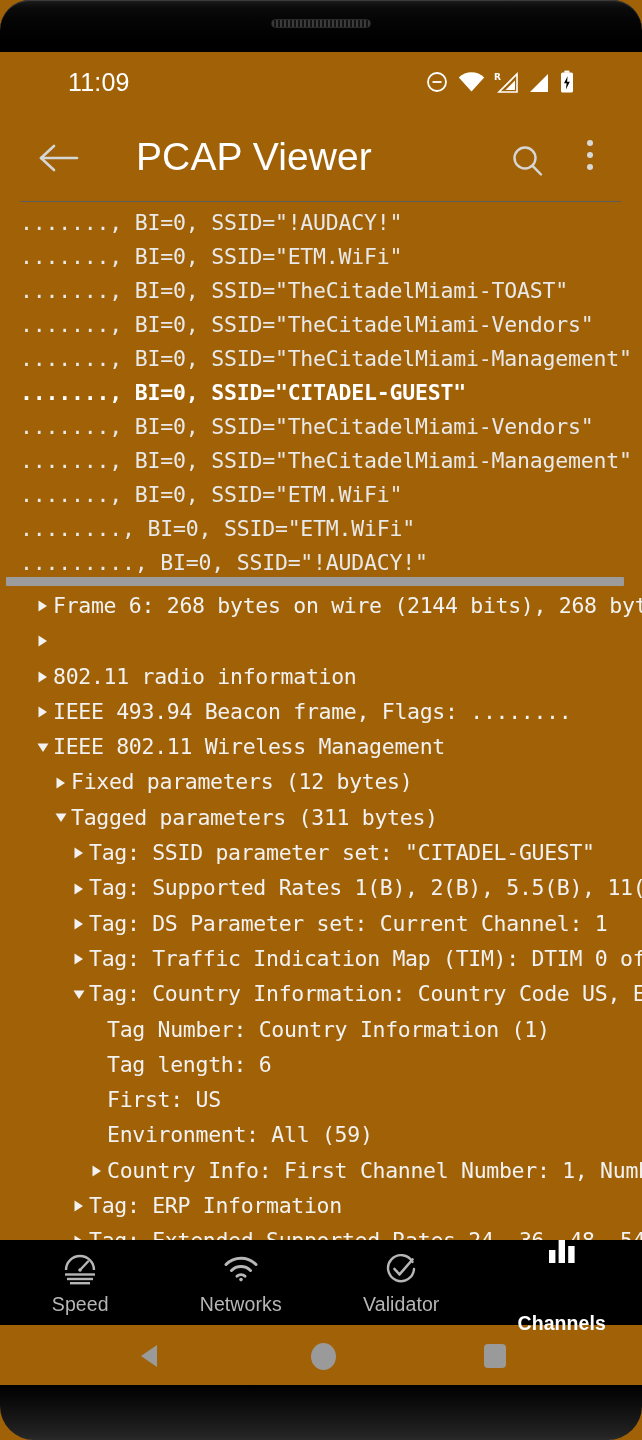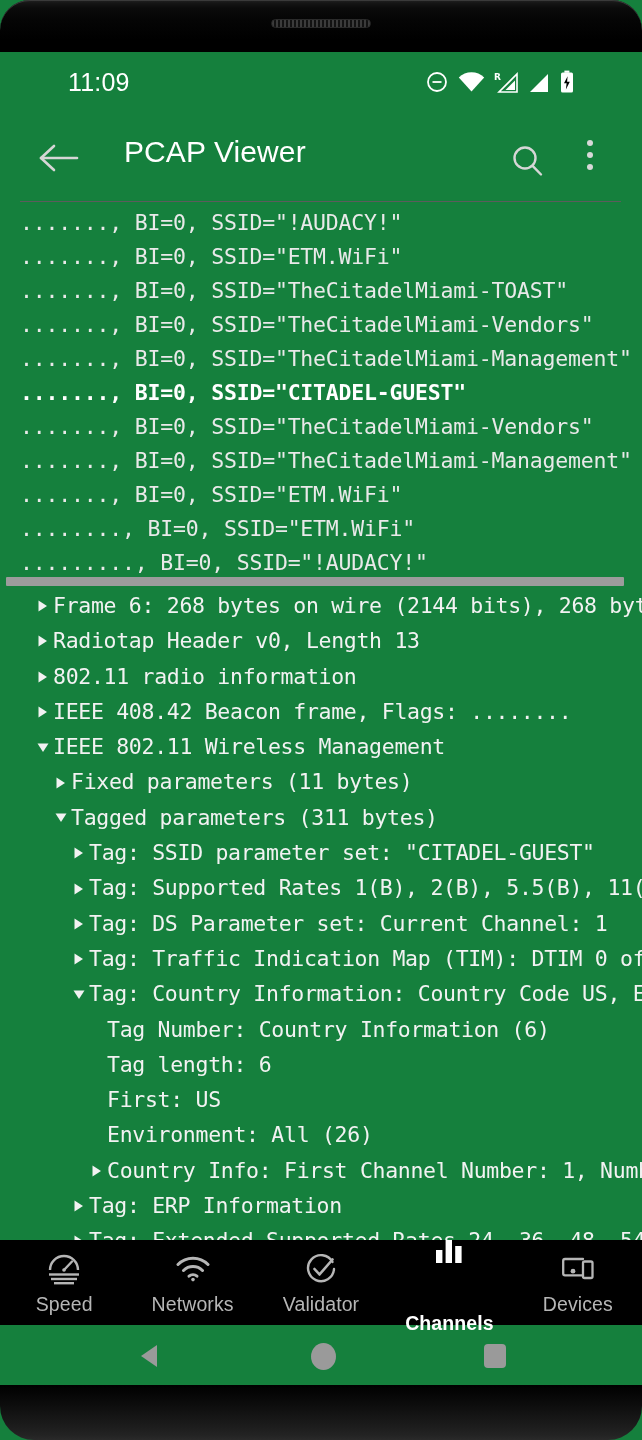--- a/index.html
+++ b/index.html
@@ -13,21 +13,21 @@
     overflow: hidden;
     font-family: "Liberation Sans", sans-serif;
     -webkit-font-smoothing: antialiased;
   }
 
   
   #phone {
     position: relative;
     width: 642px;
     height: 1440px;
-    background: #15803d;
+    background: #a16207;
     overflow: hidden;
   }
   .bezel-top {
     position: absolute;
     left: 0; top: 0;
     width: 642px; height: 52px;
     background: linear-gradient(to bottom, #222 0px, #151515 3px, #0b0b0b 8px, #050505 20px, #000 40px);
     border-top-left-radius: 30px;
     border-top-right-radius: 30px;
     box-shadow: inset 0 1px 0 #3a3a3a;
@@ -86,23 +86,23 @@
     z-index: 5;
   }
   .back-btn {
     position: absolute;
     left: 38px; top: 26px;
     width: 46px; height: 36px;
     cursor: pointer;
   }
   .app-title {
     position: absolute;
-    left: 124px; top: 21px;
+    left: 136px; top: 21px;
     color: #ffffff;
-    font-size: 30px;
+    font-size: 39px;
     font-weight: 400;
     letter-spacing: 0.1px;
     white-space: nowrap;
   }
   .search-btn {
     position: absolute;
     left: 508px; top: 28px;
     width: 40px; height: 40px;
     cursor: pointer;
   }
@@ -340,53 +340,52 @@
           </svg>
         </span>
         <span class="tree-label">Frame 6: 268 bytes on wire (2144 bits), 268 bytes</span>
       </div>
       <div class="tree-row ind0">
         <span class="tw">
           <svg width="13" height="14" viewBox="0 0 13 14">
             <path d="M2.5 1.5 L11 7 L2.5 12.5 Z" fill="#f2f2f2"></path>
           </svg>
         </span>
-        <span class="tree-label">Radiotap Header v0, Length 13</span>
       </div>
       <div class="tree-row ind0">
         <span class="tw">
           <svg width="13" height="14" viewBox="0 0 13 14">
             <path d="M2.5 1.5 L11 7 L2.5 12.5 Z" fill="#f2f2f2"></path>
           </svg>
         </span>
         <span class="tree-label">802.11 radio information</span>
       </div>
       <div class="tree-row ind0">
         <span class="tw">
           <svg width="13" height="14" viewBox="0 0 13 14">
             <path d="M2.5 1.5 L11 7 L2.5 12.5 Z" fill="#f2f2f2"></path>
           </svg>
         </span>
-        <span class="tree-label">IEEE 408.42 Beacon frame, Flags: ........</span>
+        <span class="tree-label">IEEE 493.94 Beacon frame, Flags: ........</span>
       </div>
       <div class="tree-row ind0">
         <span class="tw">
           <svg width="14" height="13" viewBox="0 0 14 13">
             <path d="M1.5 2.5 L12.5 2.5 L7 11 Z" fill="#f2f2f2"></path>
           </svg>
         </span>
         <span class="tree-label">IEEE 802.11 Wireless Management</span>
       </div>
       <div class="tree-row ind1">
         <span class="tw">
           <svg width="13" height="14" viewBox="0 0 13 14">
             <path d="M2.5 1.5 L11 7 L2.5 12.5 Z" fill="#f2f2f2"></path>
           </svg>
         </span>
-        <span class="tree-label">Fixed parameters (11 bytes)</span>
+        <span class="tree-label">Fixed parameters (12 bytes)</span>
       </div>
       <div class="tree-row ind1">
         <span class="tw">
           <svg width="14" height="13" viewBox="0 0 14 13">
             <path d="M1.5 2.5 L12.5 2.5 L7 11 Z" fill="#f2f2f2"></path>
           </svg>
         </span>
         <span class="tree-label">Tagged parameters (311 bytes)</span>
       </div>
       <div class="tree-row ind2">
@@ -424,33 +423,33 @@
       <div class="tree-row ind2">
         <span class="tw">
           <svg width="14" height="13" viewBox="0 0 14 13">
             <path d="M1.5 2.5 L12.5 2.5 L7 11 Z" fill="#f2f2f2"></path>
           </svg>
         </span>
         <span class="tree-label">Tag: Country Information: Country Code US, Env:</span>
       </div>
       <div class="tree-row ind3">
         <span class="tw blank"></span>
-        <span class="tree-label">Tag Number: Country Information (6)</span>
+        <span class="tree-label">Tag Number: Country Information (1)</span>
       </div>
       <div class="tree-row ind3">
         <span class="tw blank"></span>
         <span class="tree-label">Tag length: 6</span>
       </div>
       <div class="tree-row ind3">
         <span class="tw blank"></span>
         <span class="tree-label">First: US</span>
       </div>
       <div class="tree-row ind3">
         <span class="tw blank"></span>
-        <span class="tree-label">Environment: All (26)</span>
+        <span class="tree-label">Environment: All (59)</span>
       </div>
       <div class="tree-row ind3">
         <span class="tw">
           <svg width="13" height="14" viewBox="0 0 13 14">
             <path d="M2.5 1.5 L11 7 L2.5 12.5 Z" fill="#f2f2f2"></path>
           </svg>
         </span>
         <span class="tree-label">Country Info: First Channel Number: 1, Number</span>
       </div>
       <div class="tree-row ind2">
@@ -508,30 +507,20 @@
       <div class="nav-item active">
         <div class="nav-icon">
           <svg width="30" height="30" viewBox="0 0 30 30">
             <rect x="2" y="16" width="6.4" height="13" fill="#ffffff"></rect>
             <rect x="11.6" y="6" width="6.4" height="23" fill="#ffffff"></rect>
             <rect x="21.2" y="12" width="6.4" height="17" fill="#ffffff"></rect>
           </svg>
         </div>
         <div class="nav-label">Channels</div>
       </div>
-      <div class="nav-item">
-        <div class="nav-icon">
-          <svg width="34" height="26" viewBox="0 0 34 26">
-            <path d="M22 3 L4 3 A1.8 1.8 0 0 0 2.2 4.8 L2.2 17.5 A1.8 1.8 0 0 0 4 19.3 L22 19.3" fill="none" stroke="#b6b6b6" stroke-width="2.3" stroke-linecap="round"></path>
-            <circle cx="12" cy="15.2" r="2.4" fill="#b6b6b6"></circle>
-            <rect x="22" y="5.5" width="9.5" height="16.5" rx="1.6" fill="none" stroke="#b6b6b6" stroke-width="2.3"></rect>
-          </svg>
-        </div>
-        <div class="nav-label">Devices</div>
-      </div>
     </div>
 
   <div id="sysnav">
     <div class="sys-btn">
       <svg width="26" height="28" viewBox="0 0 26 28">
         <path d="M20 3 L20 25 L4 14 Z" fill="#9a9a9a"></path>
       </svg>
     </div>
     <div class="sys-btn">
       <div class="nav-circle"></div>

